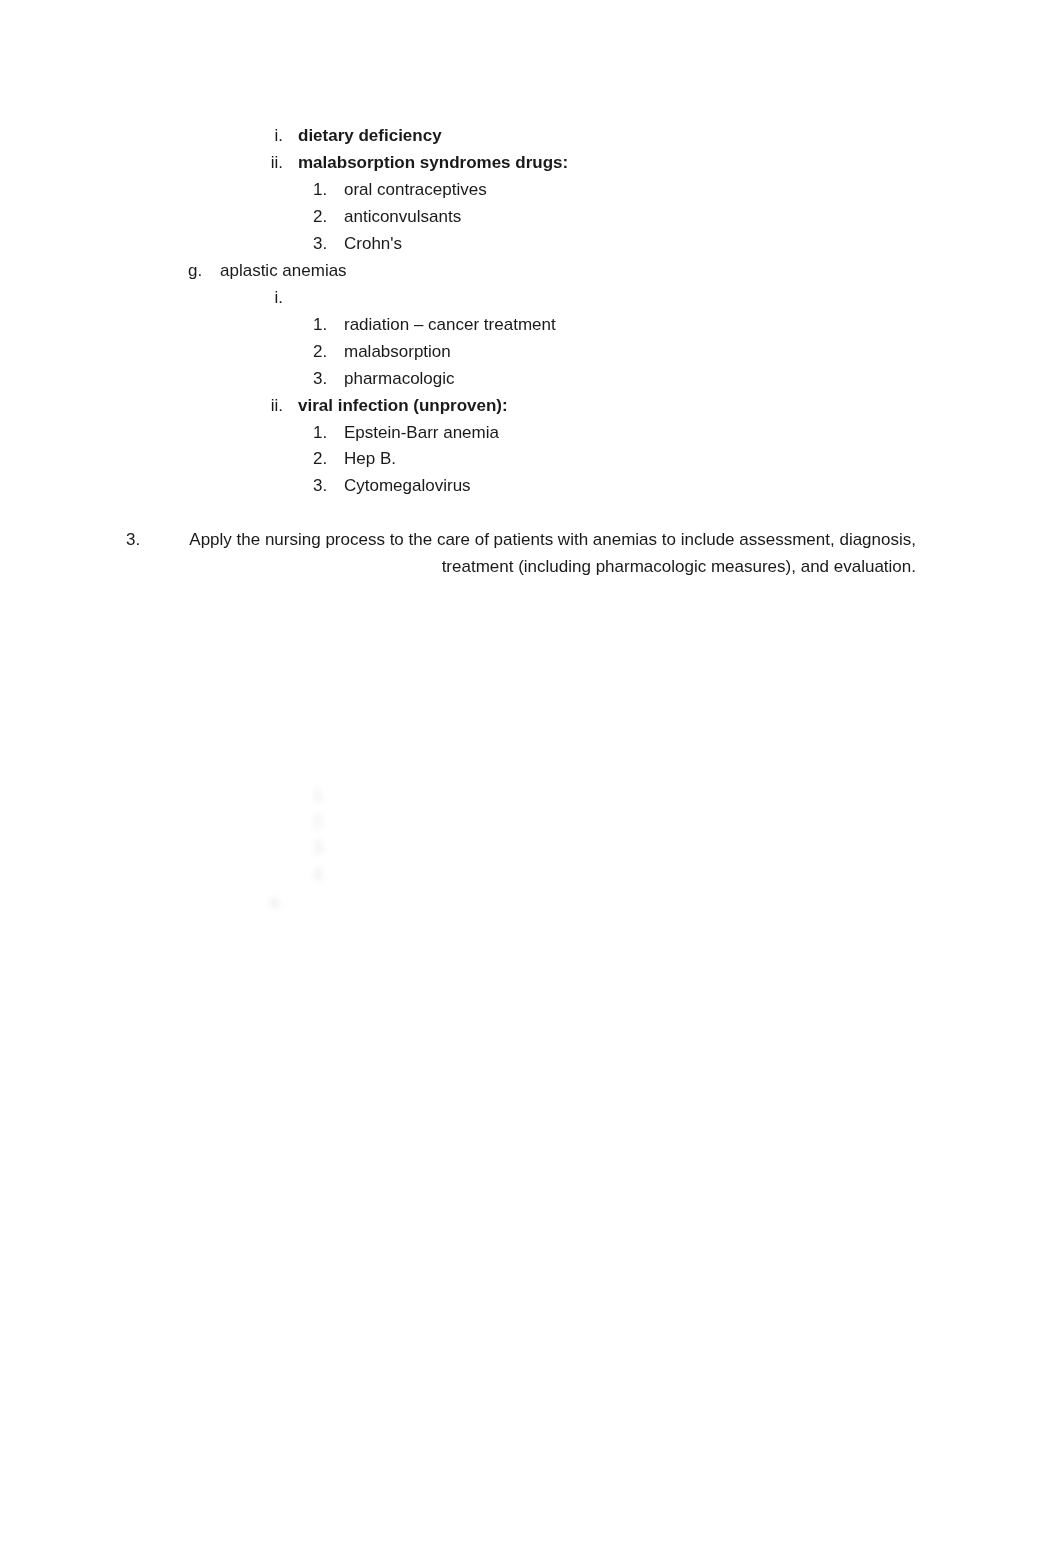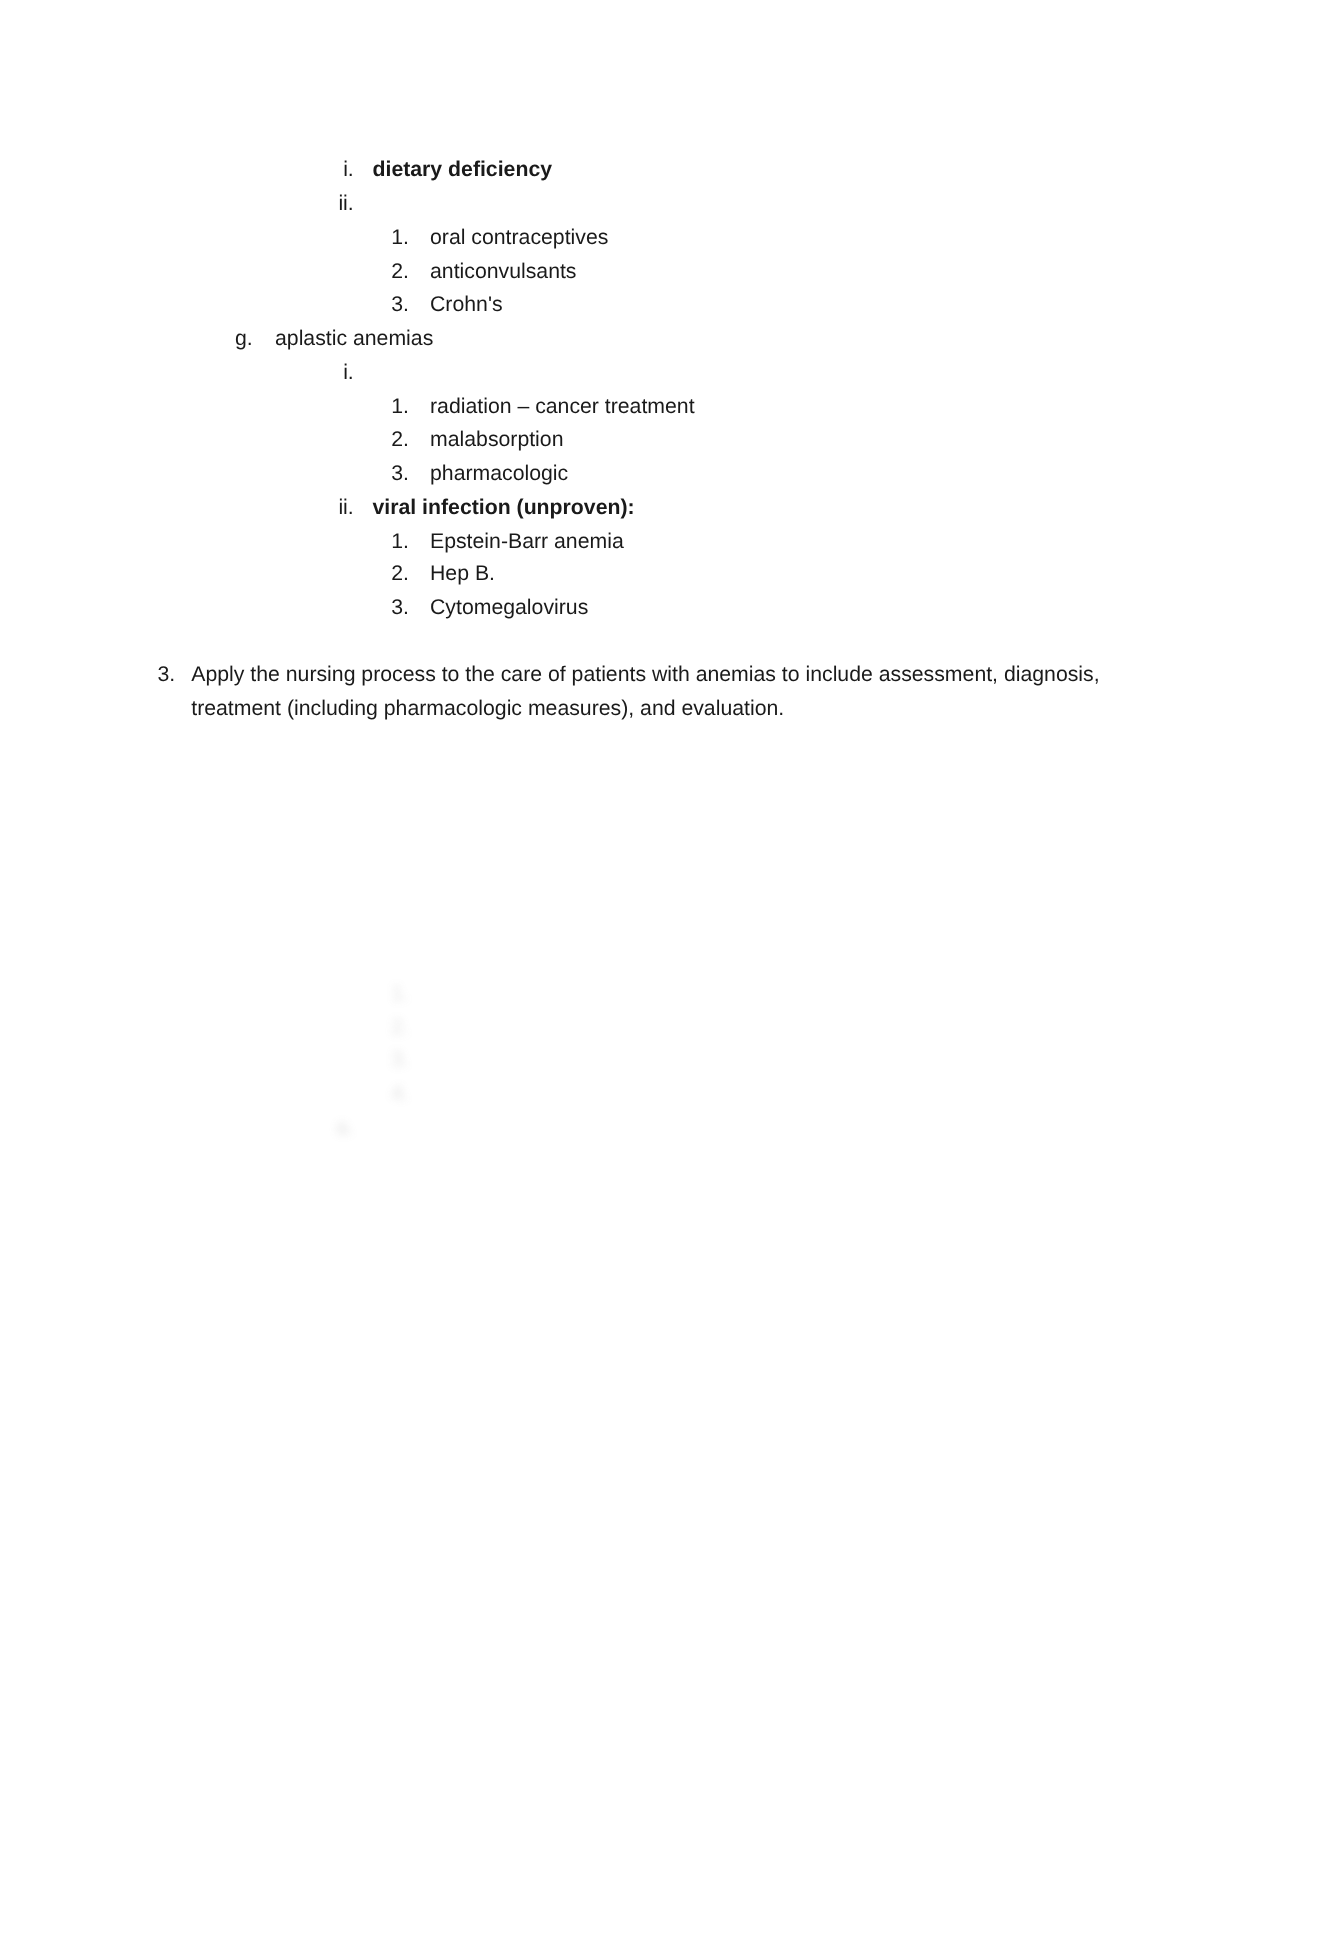--- a/index.html
+++ b/index.html
@@ -65,20 +65,21 @@
     display: flex;
     align-items: flex-start;
   }
   .para .marker {
     width: 27px;
     flex: 0 0 auto;
   }
   .para .text {
     flex: 1 1 auto;
     white-space: normal;
+    text-align: right;
   }
 
   
   .ghost-block {
     position: absolute;
     left: 0;
     top: 0;
     width: 1062px;
     height: 1556px;
     pointer-events: none;
@@ -112,20 +113,21 @@
 
   <div>
 
     <div class="row lvl-roman" style="top:122px">
       <span class="marker">i.</span>
       <span class="text">dietary deficiency</span>
     </div>
 
     <div class="row lvl-roman" style="top:149px">
       <span class="marker">ii.</span>
+      <span class="text">malabsorption syndromes drugs:</span>
     </div>
 
     <div class="row lvl-arabic" style="top:176px">
       <span class="marker">1.</span>
       <span class="text">oral contraceptives</span>
     </div>
 
     <div class="row lvl-arabic" style="top:203px">
       <span class="marker">2.</span>
       <span class="text">anticonvulsants</span>

